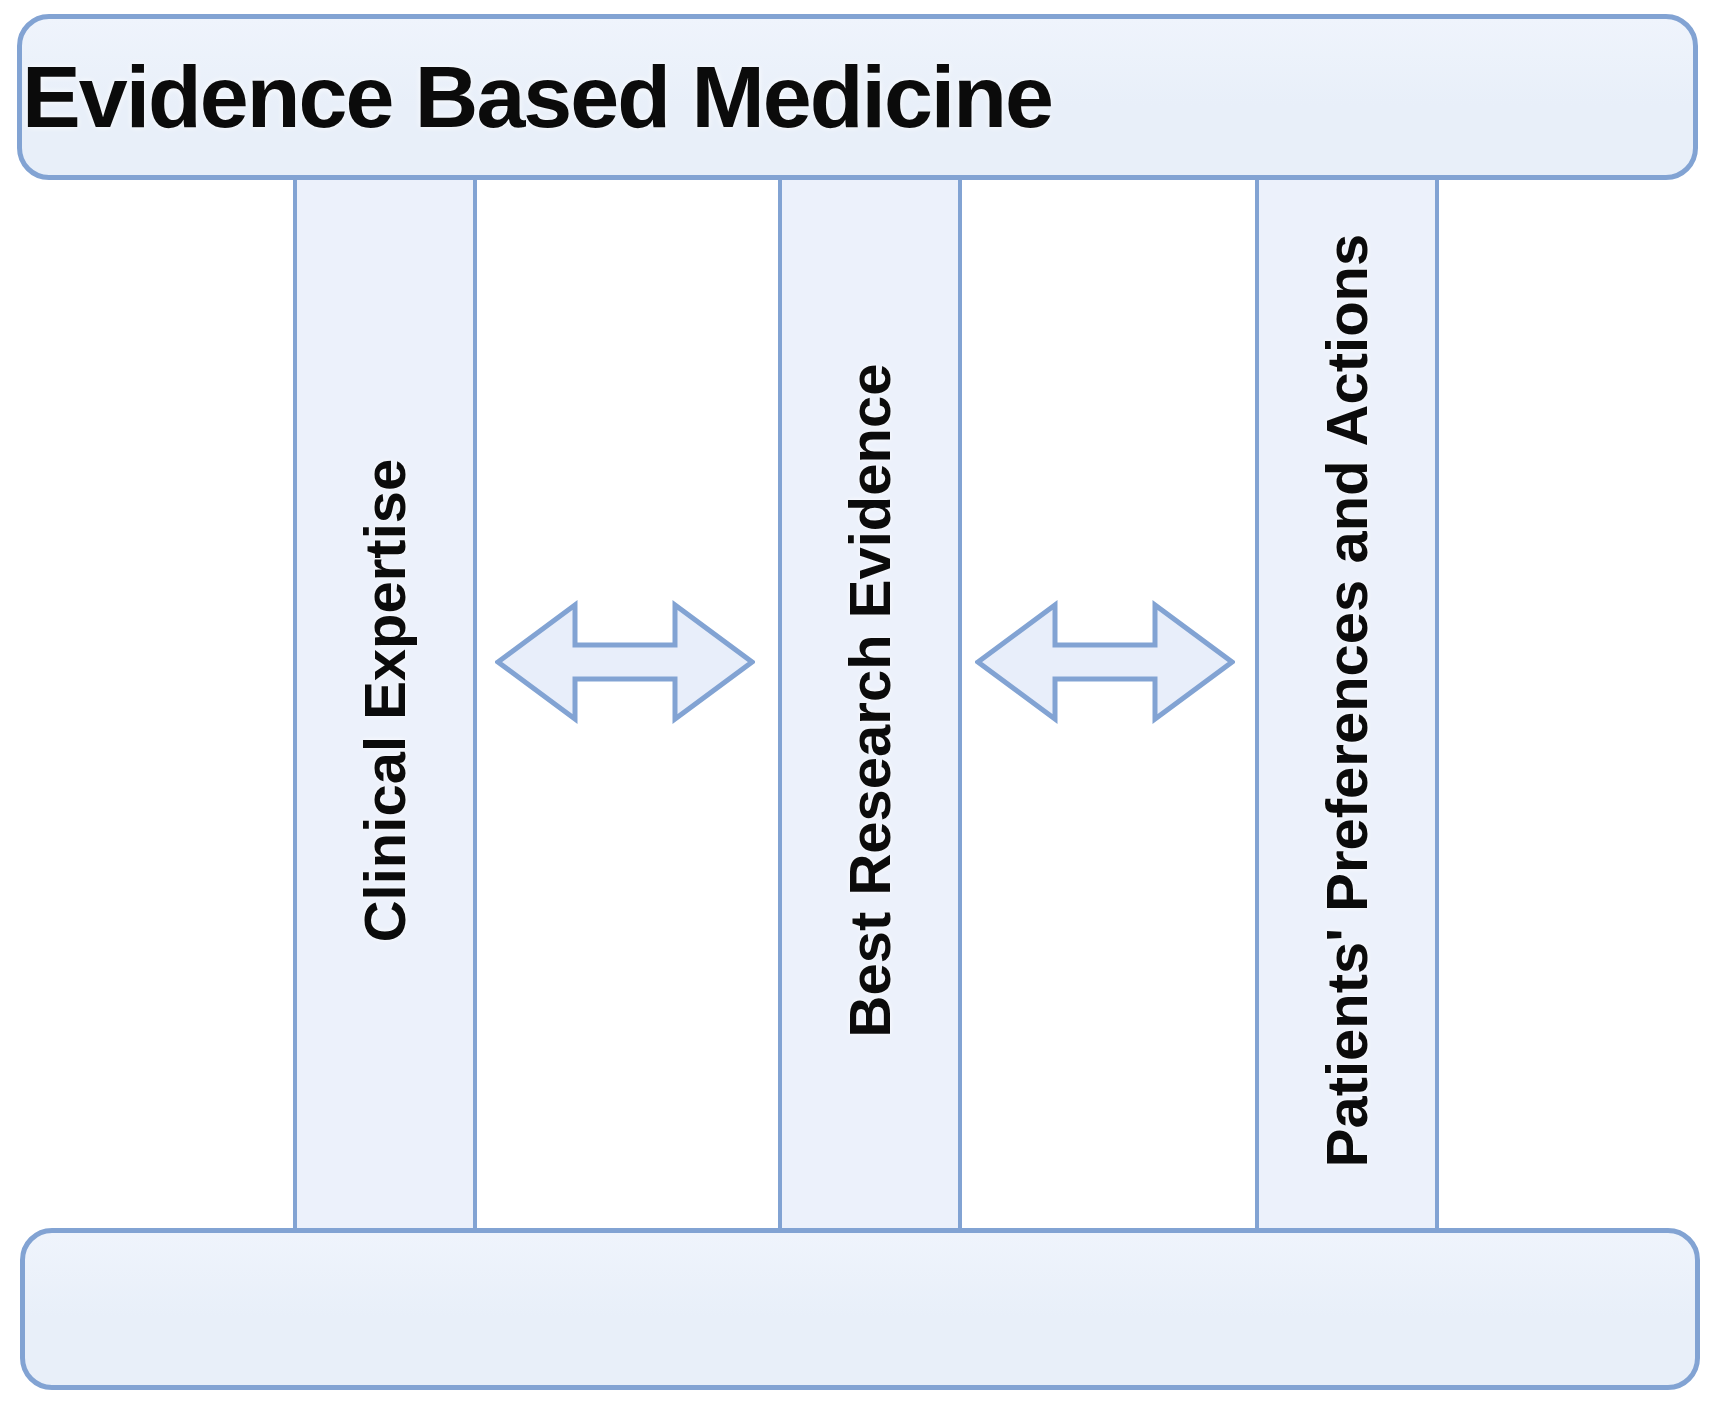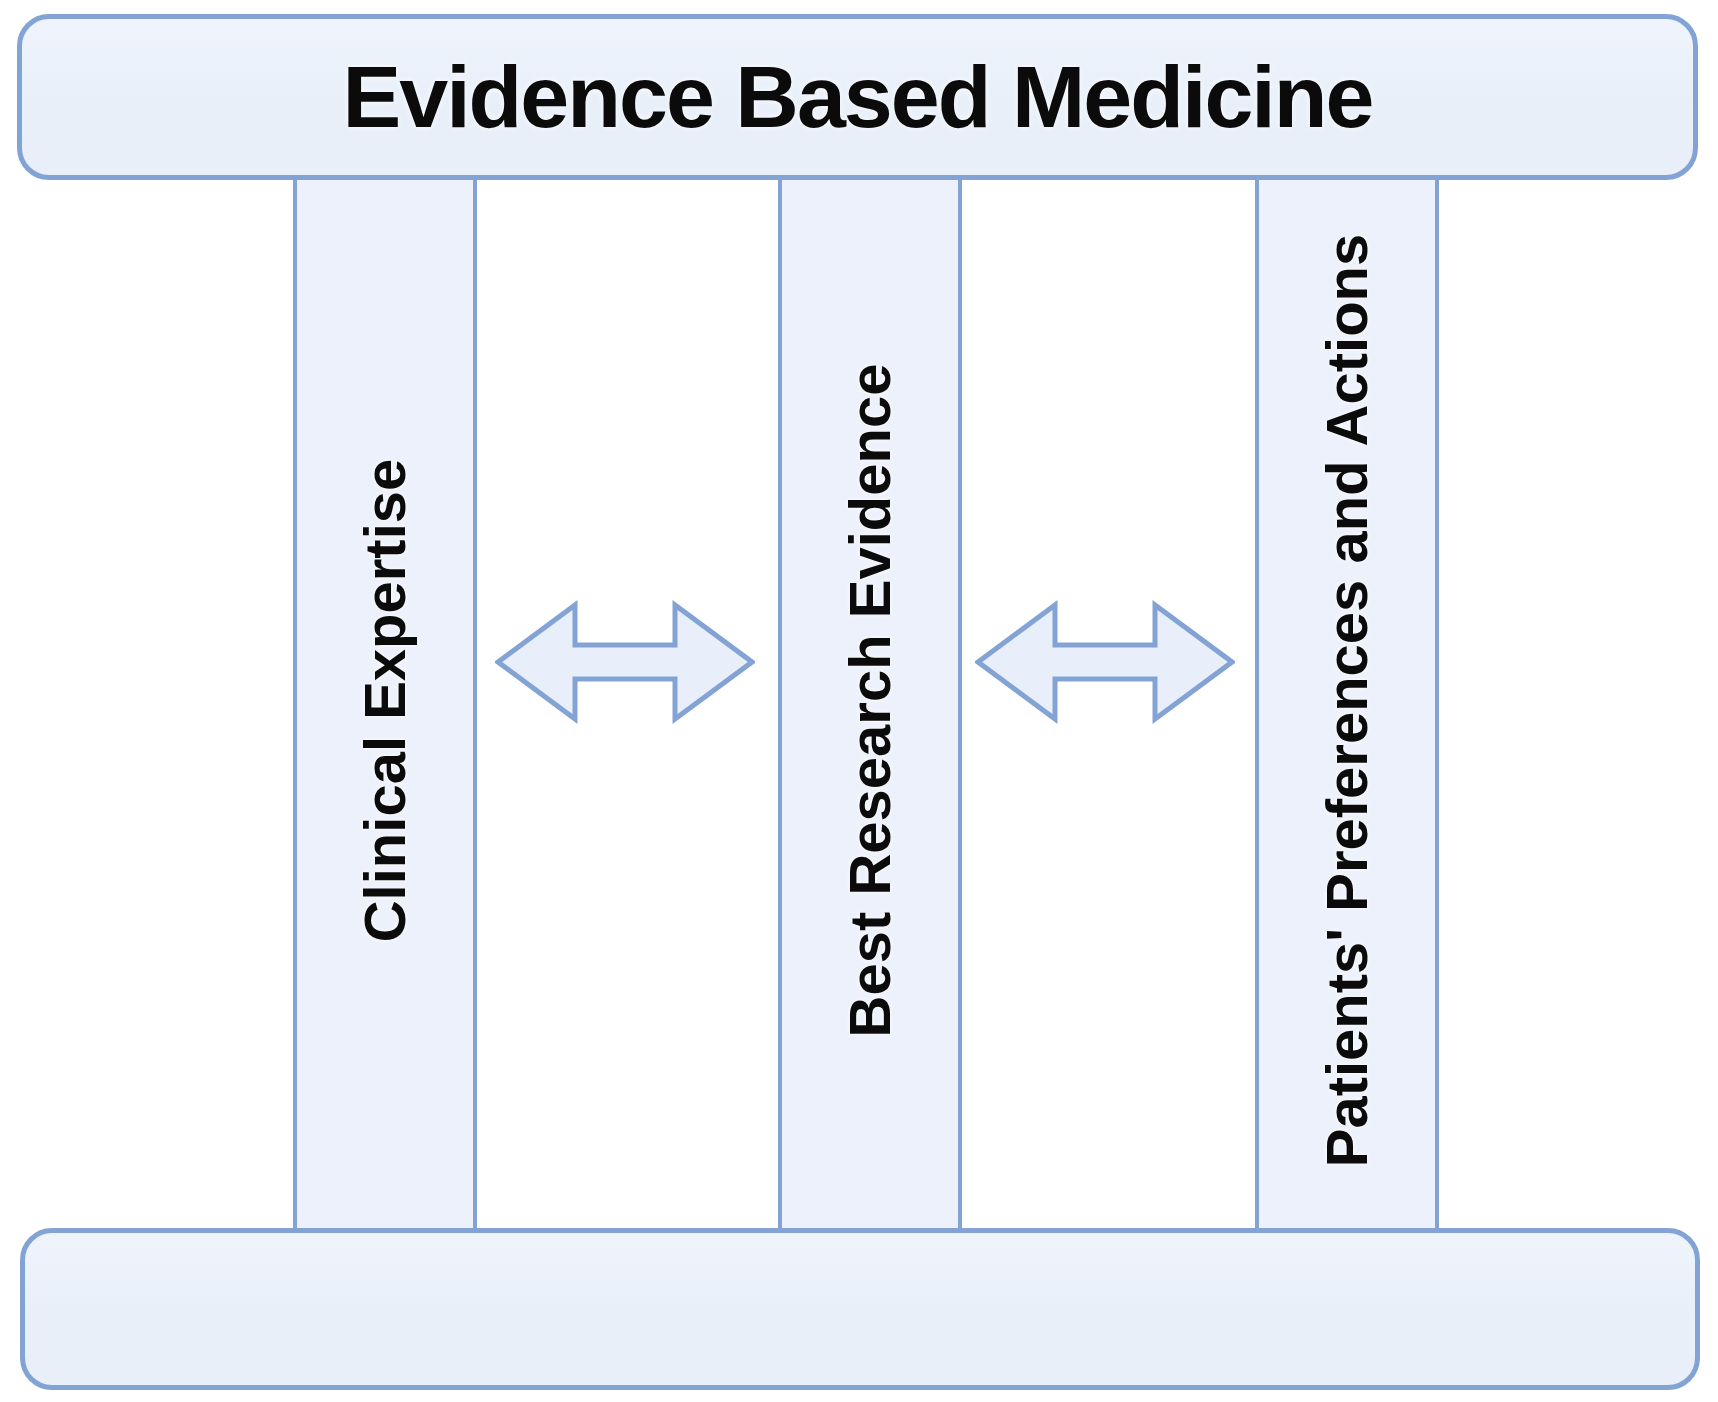--- a/index.html
+++ b/index.html
@@ -21,21 +21,21 @@
     position: absolute;
     box-sizing: border-box;
     background: linear-gradient(180deg,
       var(--bar-fill-light, #eff4fc) 0%,
       var(--bar-fill, #e8eff9) 55%);
     border: 5px solid var(--border, #82a3d3);
     border-radius: 32px;
     z-index: 2;
     display: flex;
     align-items: center;
-    justify-content: center;
+    justify-content: flex-start;
   }
   .top-bar {
     left: 17px;
     top: 14px;
     width: 1681px;
     height: 166px;
   }
   .bottom-bar {
     left: 20px;
     top: 1228px;

